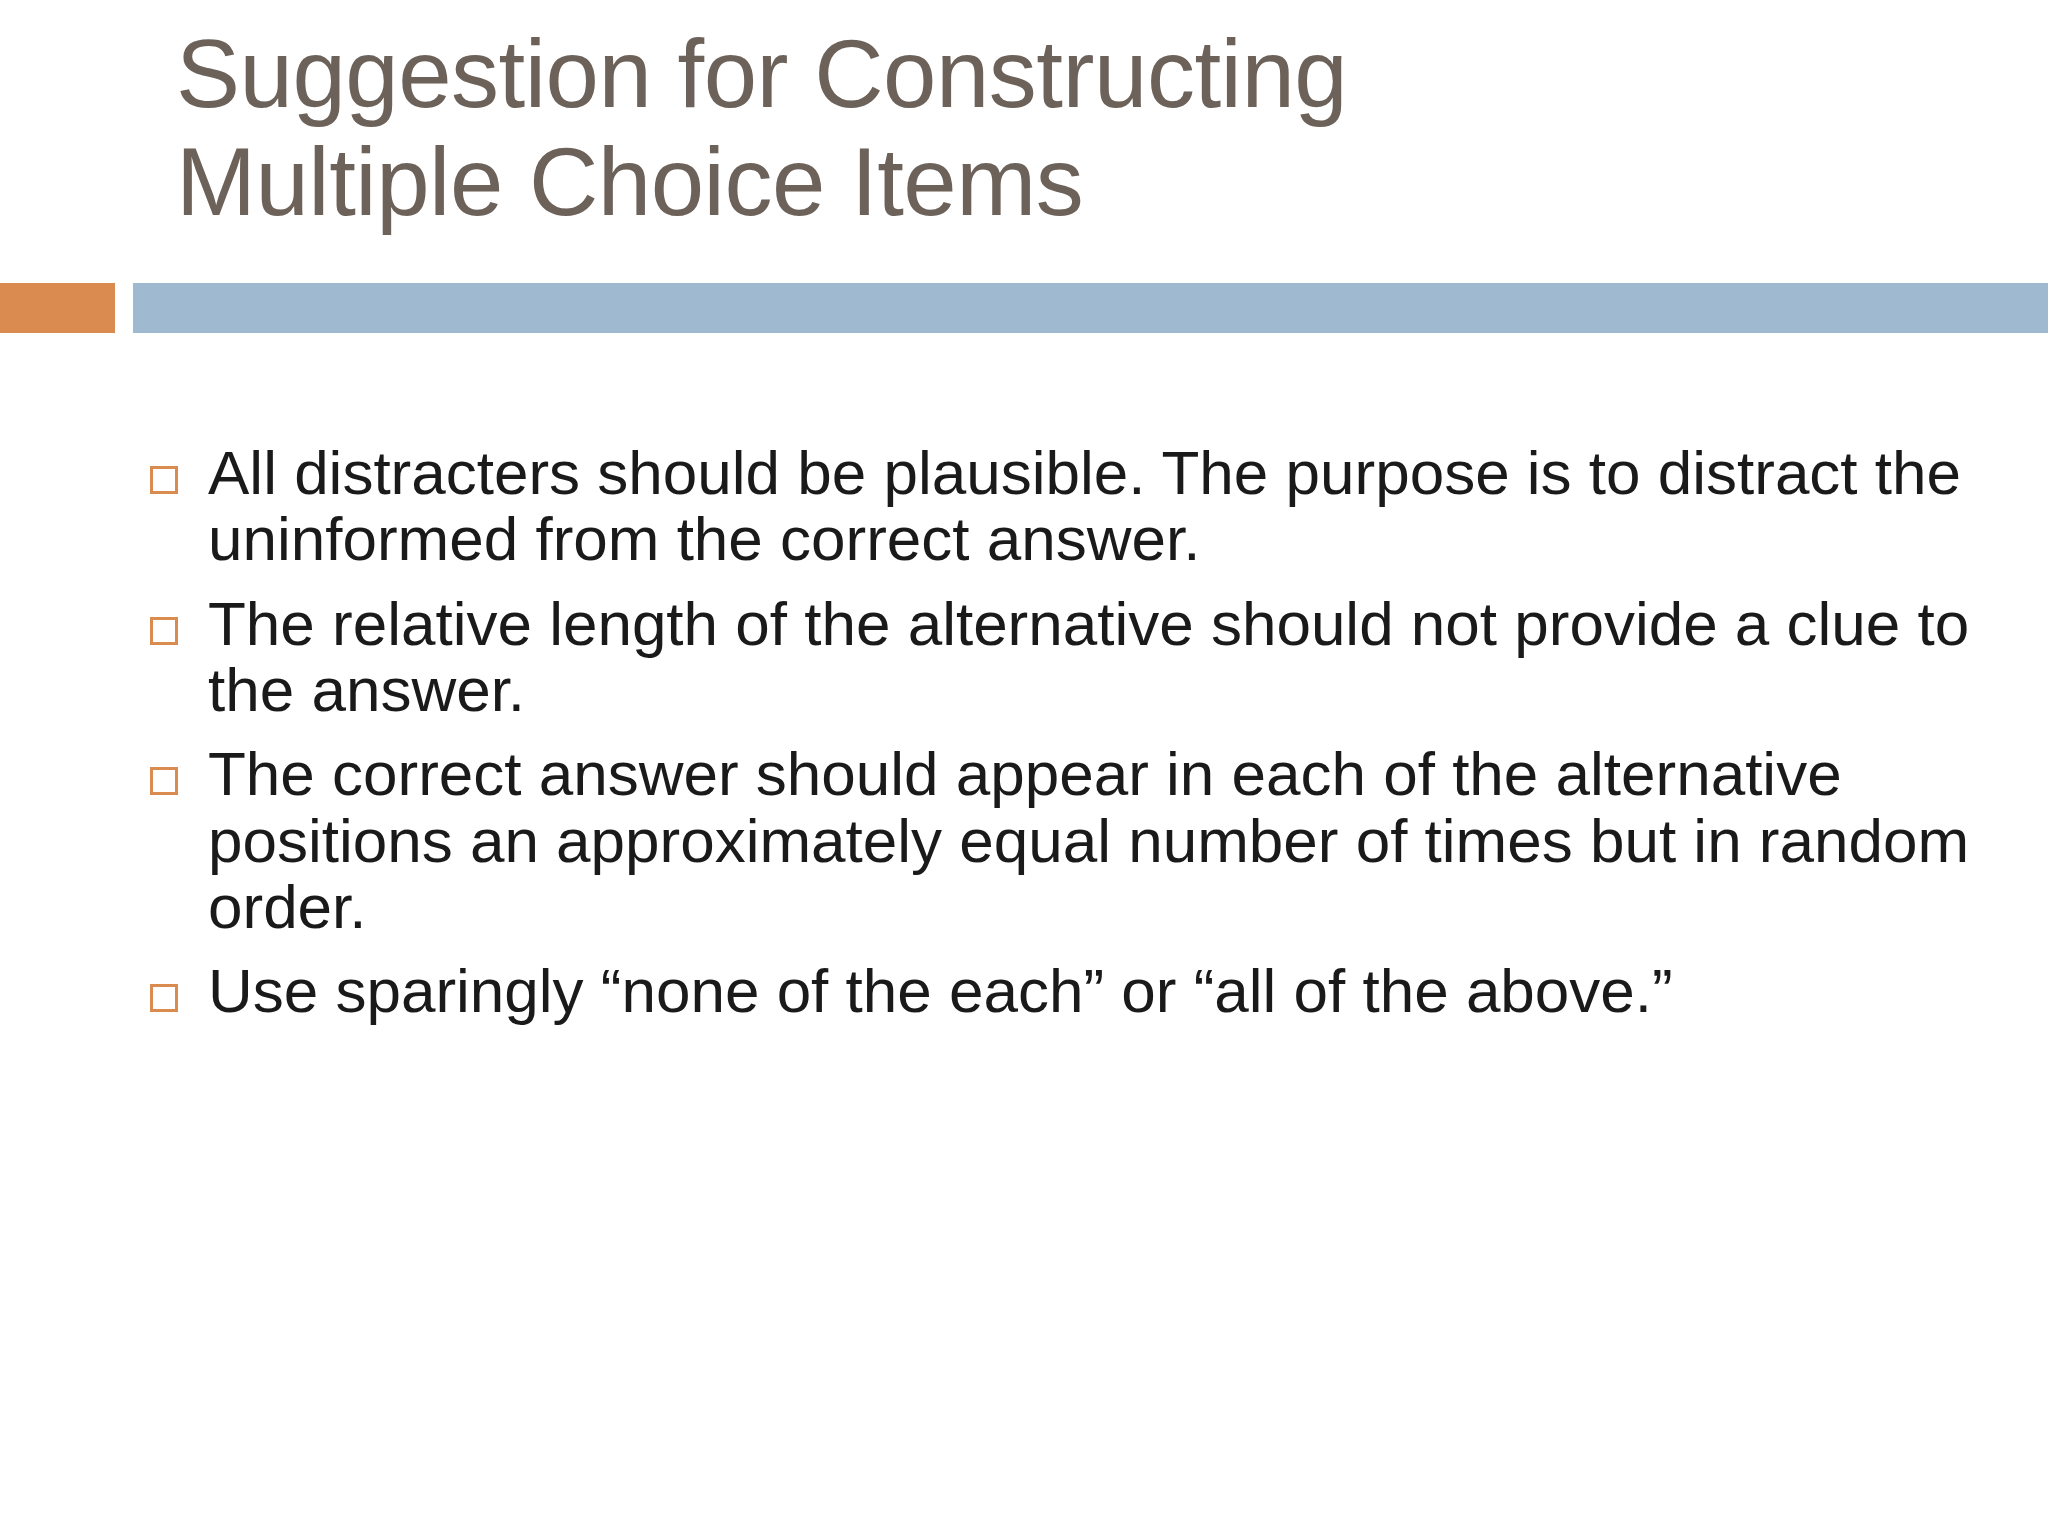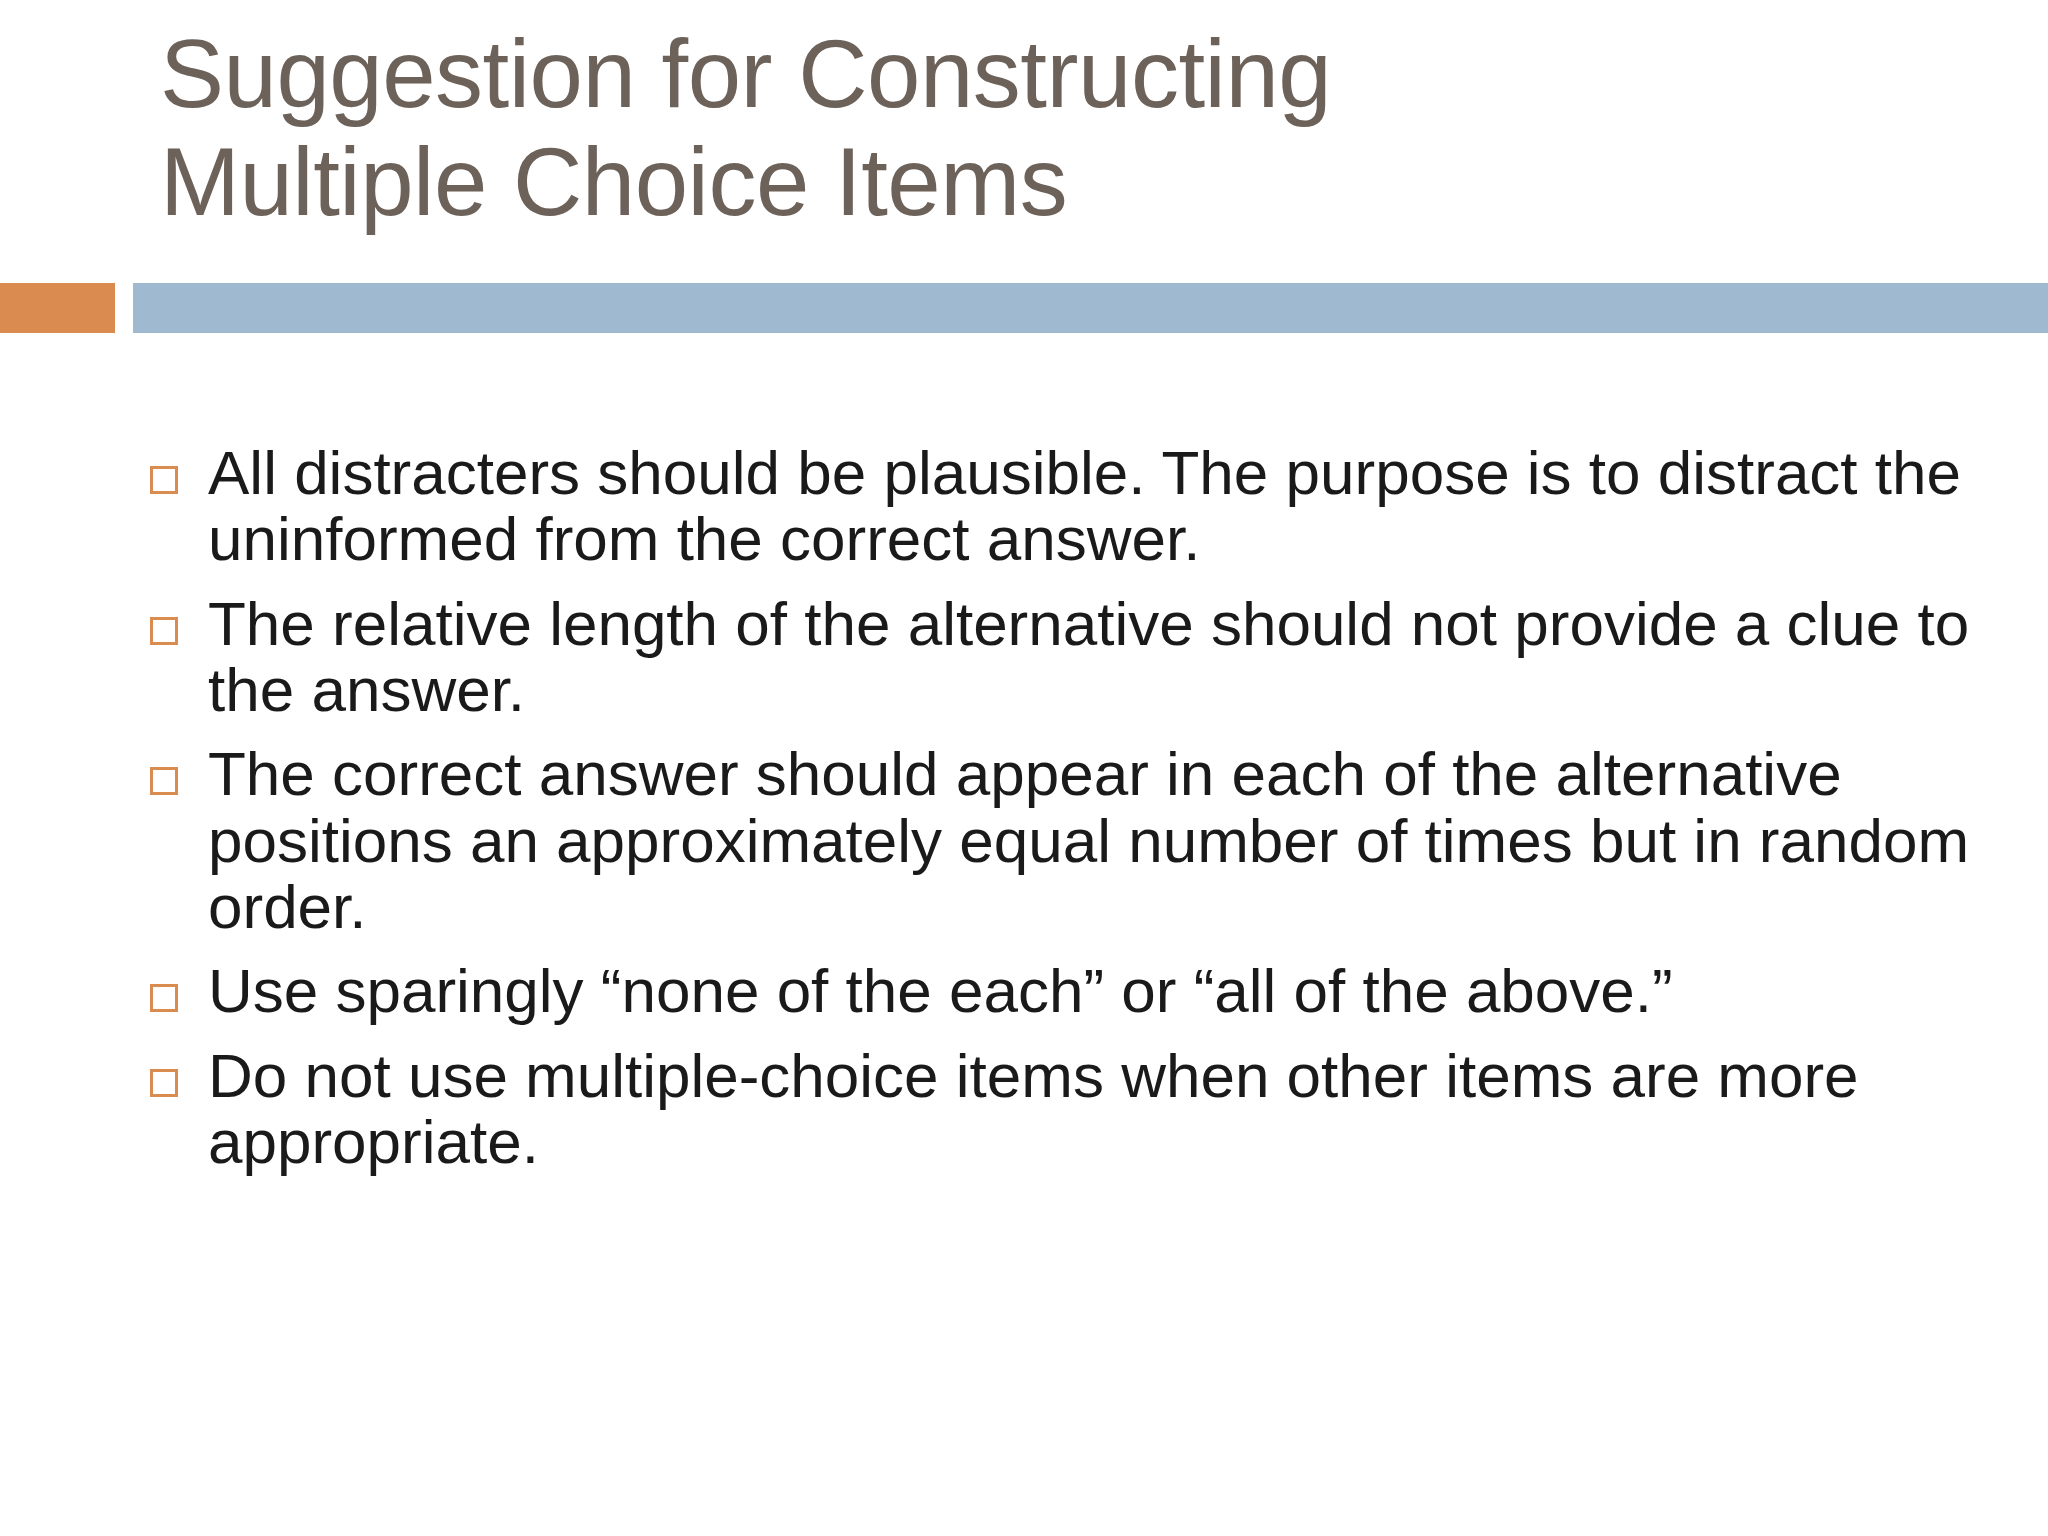--- a/index.html
+++ b/index.html
@@ -15,21 +15,21 @@
   }
   .slide {
     position: relative;
     width: 2048px;
     height: 1536px;
     background: #ffffff;
     box-sizing: border-box;
   }
   .title-block {
     position: absolute;
-    left: 160px;
+    left: 176px;
     top: 20px;
     width: 1800px;
   }
   .slide-title {
     font-size: 96px;
     line-height: 1.12;
     color: #6d625a;
     font-weight: normal;
     letter-spacing: -0.5px;
     margin: 0;
@@ -114,19 +114,15 @@
       <span class="bullet-text">The relative length of the alternative should not provide a clue to the answer.</span>
     </li>
     <li class="bullet-row">
       <span class="bullet-marker"></span>
       <span class="bullet-text">The correct answer should appear in each of the alternative positions an approximately equal number of times but in random order.</span>
     </li>
     <li class="bullet-row">
       <span class="bullet-marker"></span>
       <span class="bullet-text">Use sparingly “none of the each” or “all of the above.”</span>
     </li>
-    <li class="bullet-row">
-      <span class="bullet-marker"></span>
-      <span class="bullet-text">Do not use multiple-choice items when other items are more appropriate.</span>
-    </li>
   </ul>
 
 </div>
 
 </body></html>

